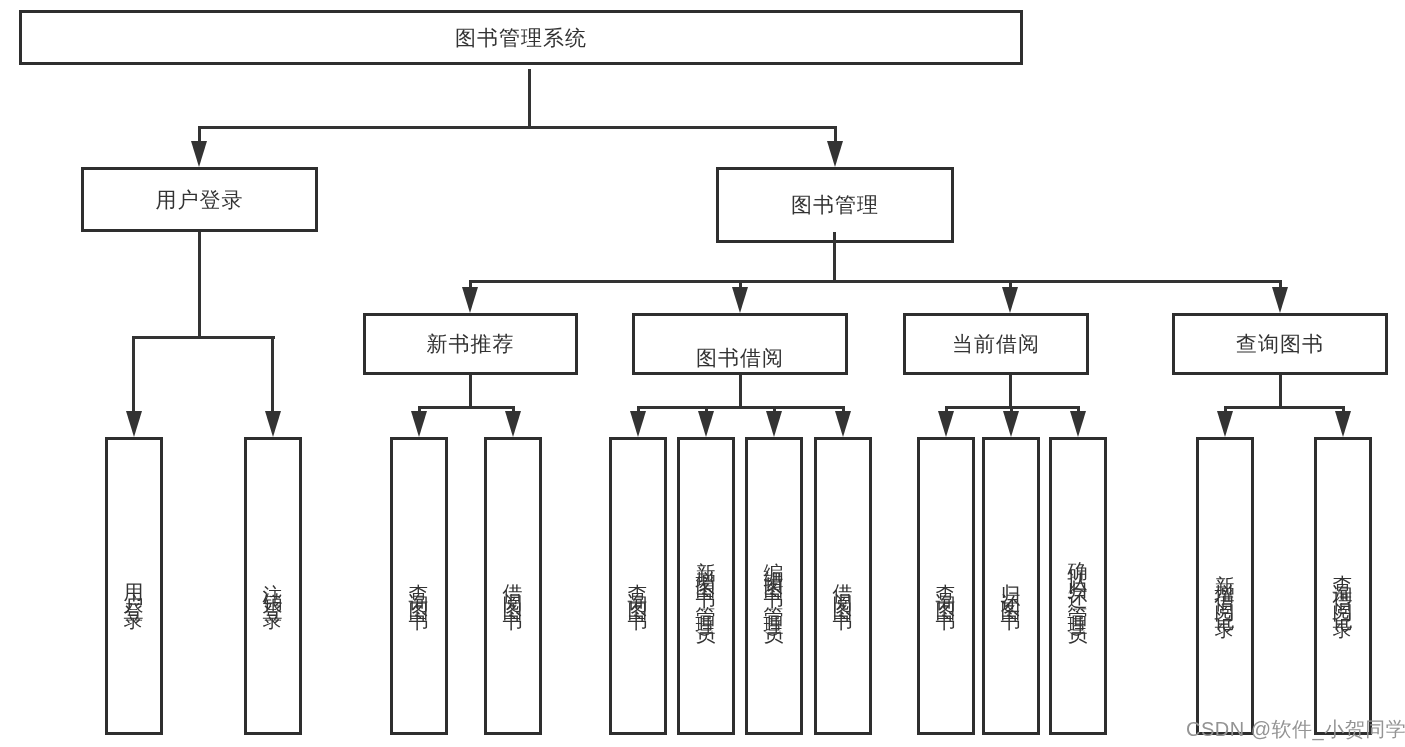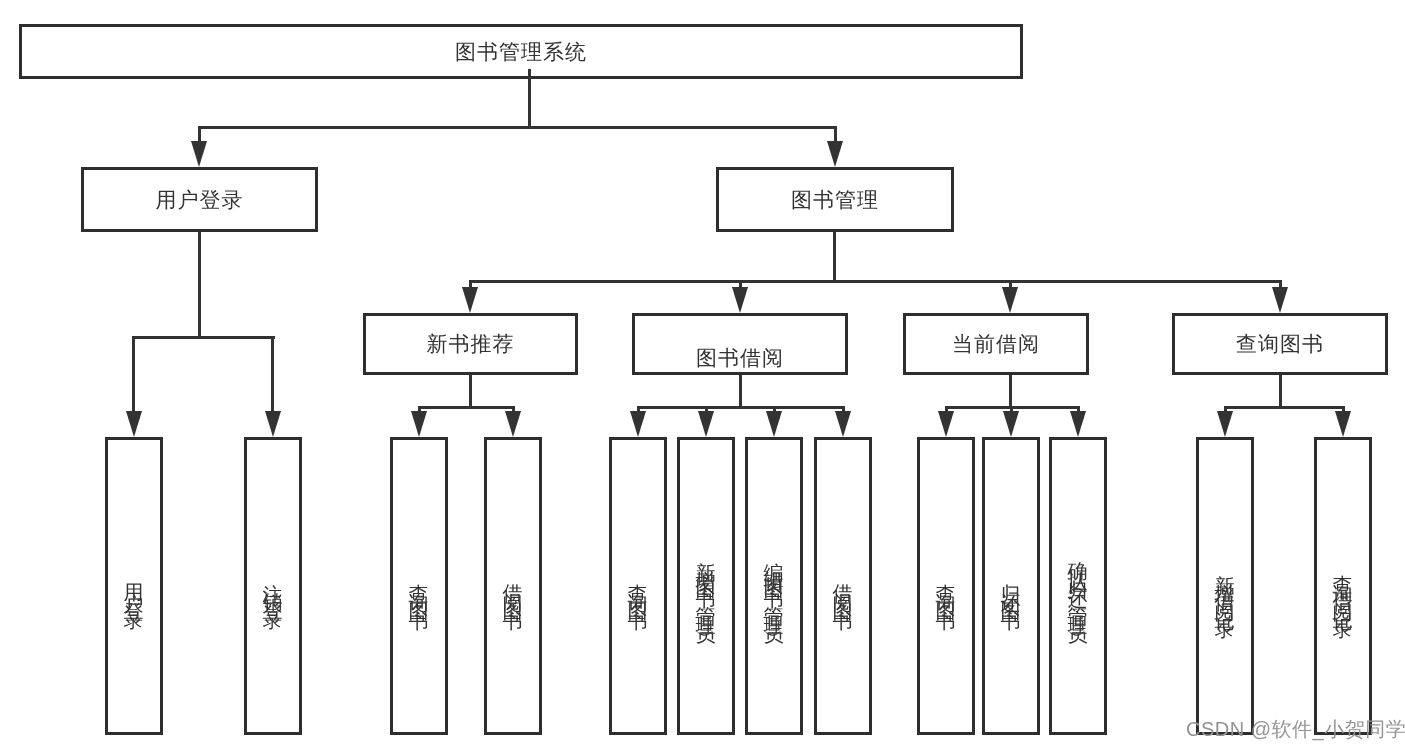--- a/index.html
+++ b/index.html
@@ -55,35 +55,35 @@
     color:#949494;
     letter-spacing:0.5px;
     white-space:nowrap;
   }
 </style>
 </head>
 <body>
 
 <div id="canvas">
 
-  <div class="box" style="left:19px;top:24px;width:1004px;height:55px;">
+  <div class="box" style="left:19px;top:10px;width:1004px;height:55px;">
     <span>图书管理系统</span>
   </div>
 
   <div class="vline" style="left:528px;top:69px;height:57px;"></div>
   <div class="hline" style="left:198px;top:126px;width:639px;"></div>
   <div class="vline" style="left:198px;top:126px;height:18px;"></div>
   <div class="arrow" style="left:191px;top:141px;"></div>
   <div class="vline" style="left:834px;top:126px;height:18px;"></div>
   <div class="arrow" style="left:827px;top:141px;"></div>
 
   <div class="box" style="left:81px;top:167px;width:237px;height:65px;">
     <span>用户登录</span>
   </div>
-  <div class="box" style="left:716px;top:167px;width:238px;height:65px;align-items:center;">
+  <div class="box" style="left:716px;top:167px;width:238px;height:76px;align-items:center;">
     <span>图书管理</span>
   </div>
 
   <div class="vline" style="left:198px;top:232px;height:104px;"></div>
   <div class="hline" style="left:132px;top:336px;width:143px;"></div>
   <div class="vline" style="left:132px;top:336px;height:78px;"></div>
   <div class="arrow" style="left:126px;top:411px;"></div>
   <div class="vline" style="left:271px;top:336px;height:78px;"></div>
   <div class="arrow" style="left:265px;top:411px;"></div>
 

